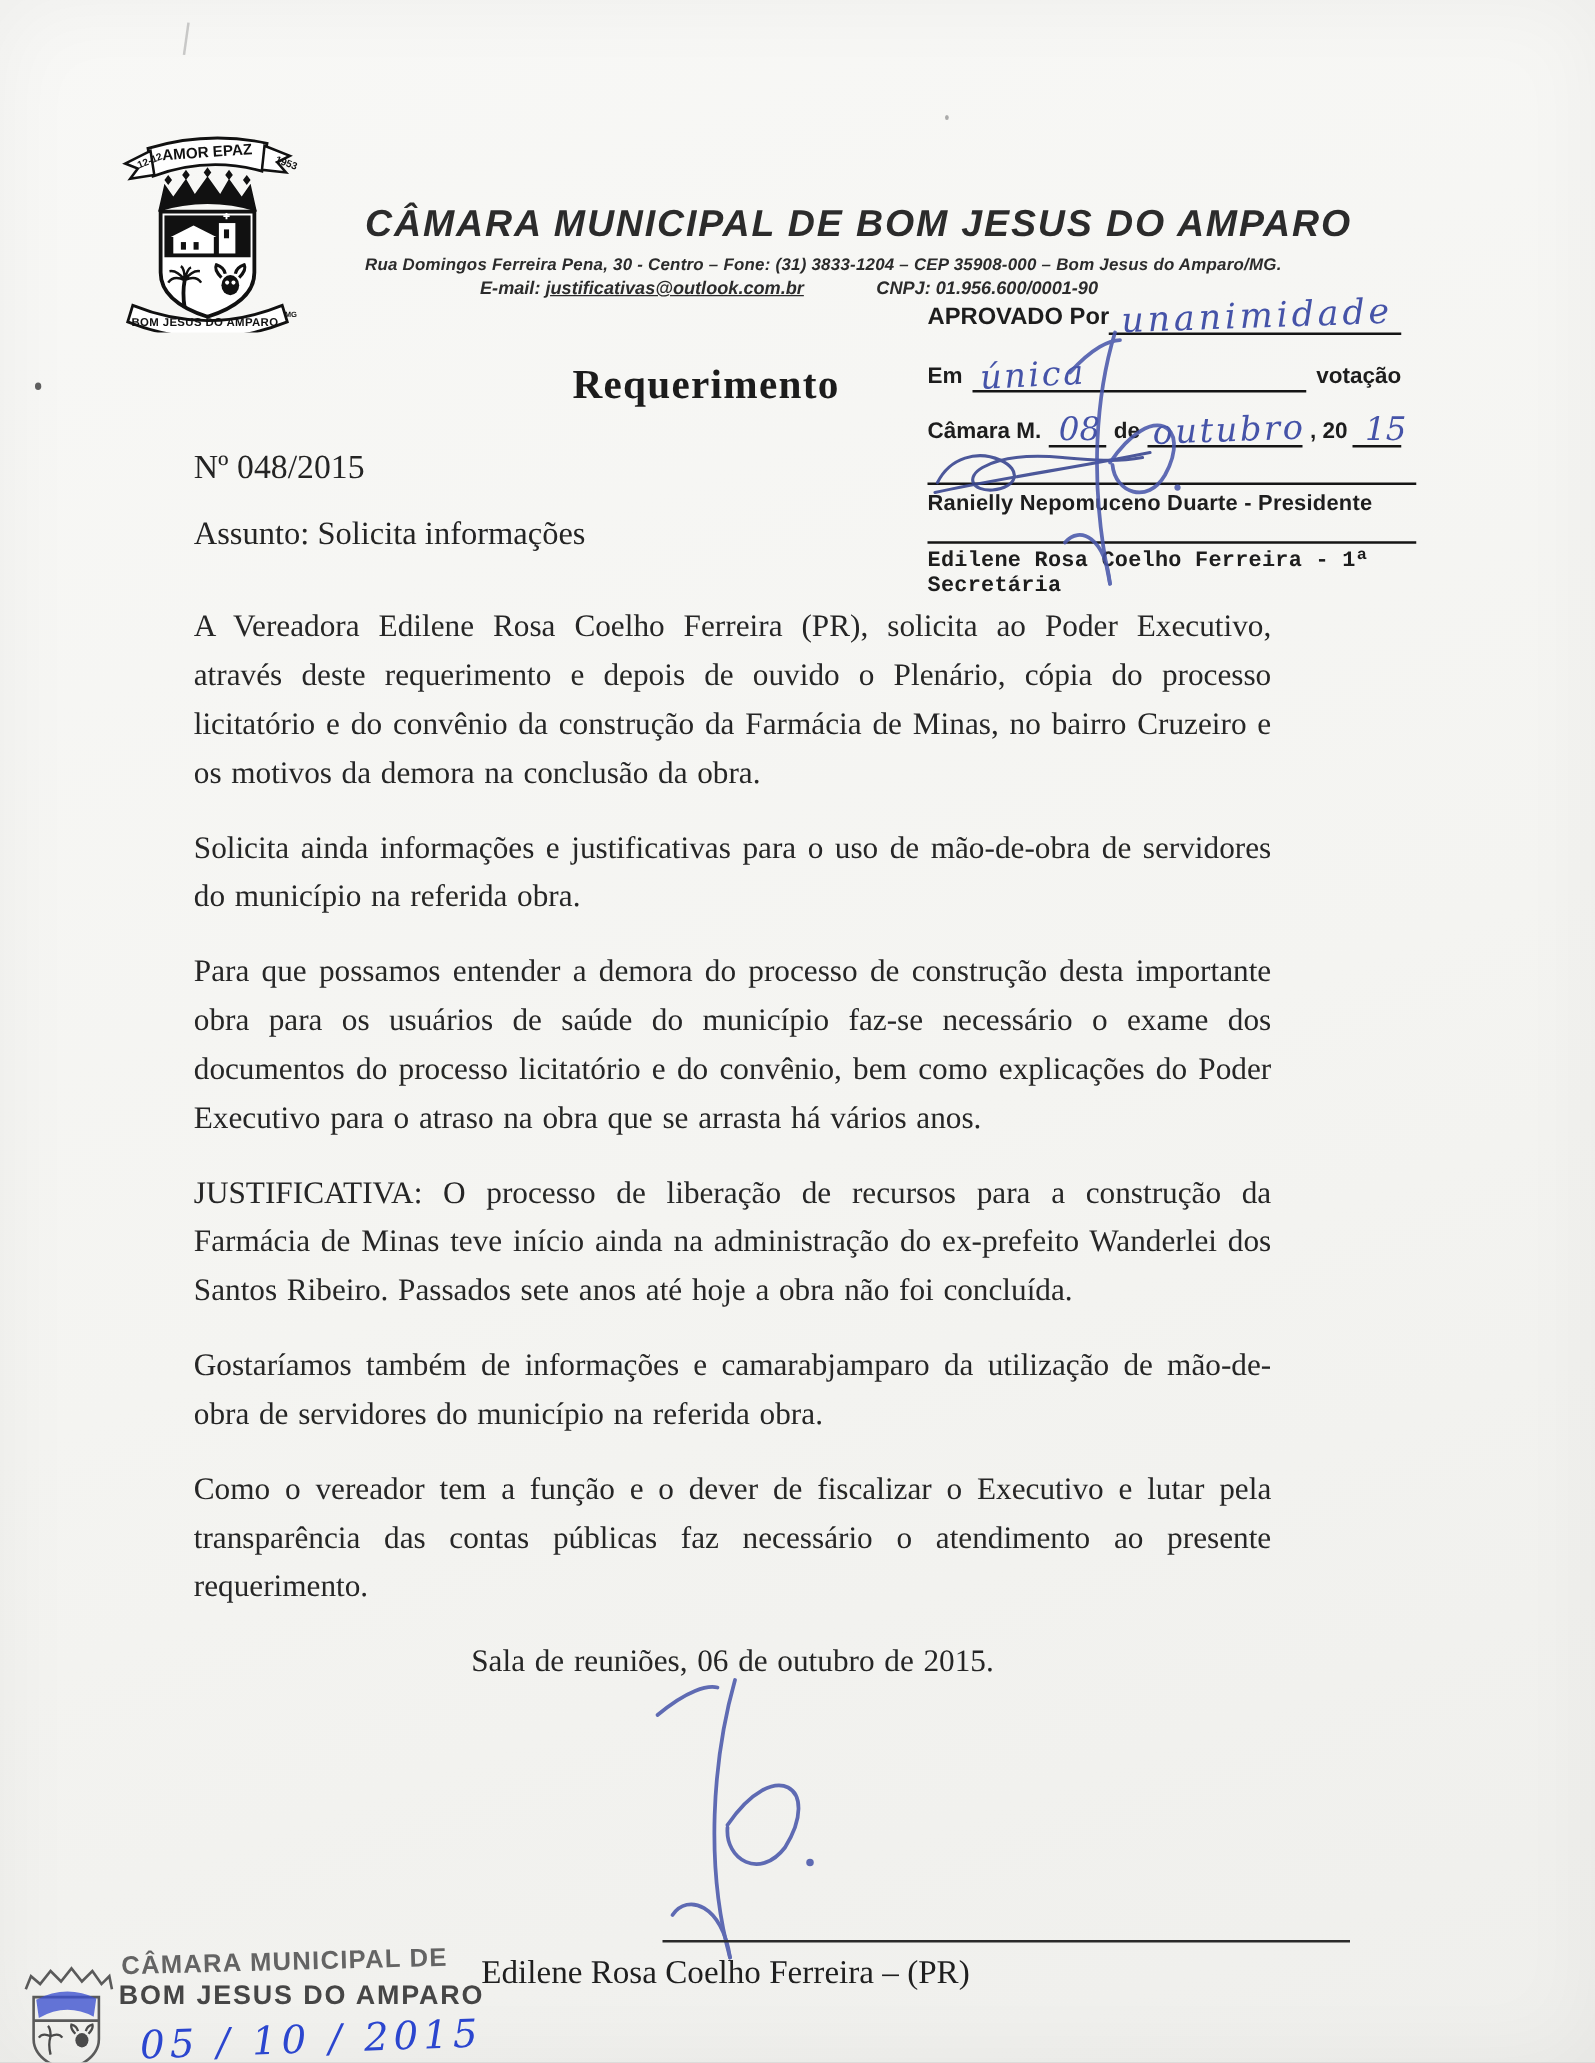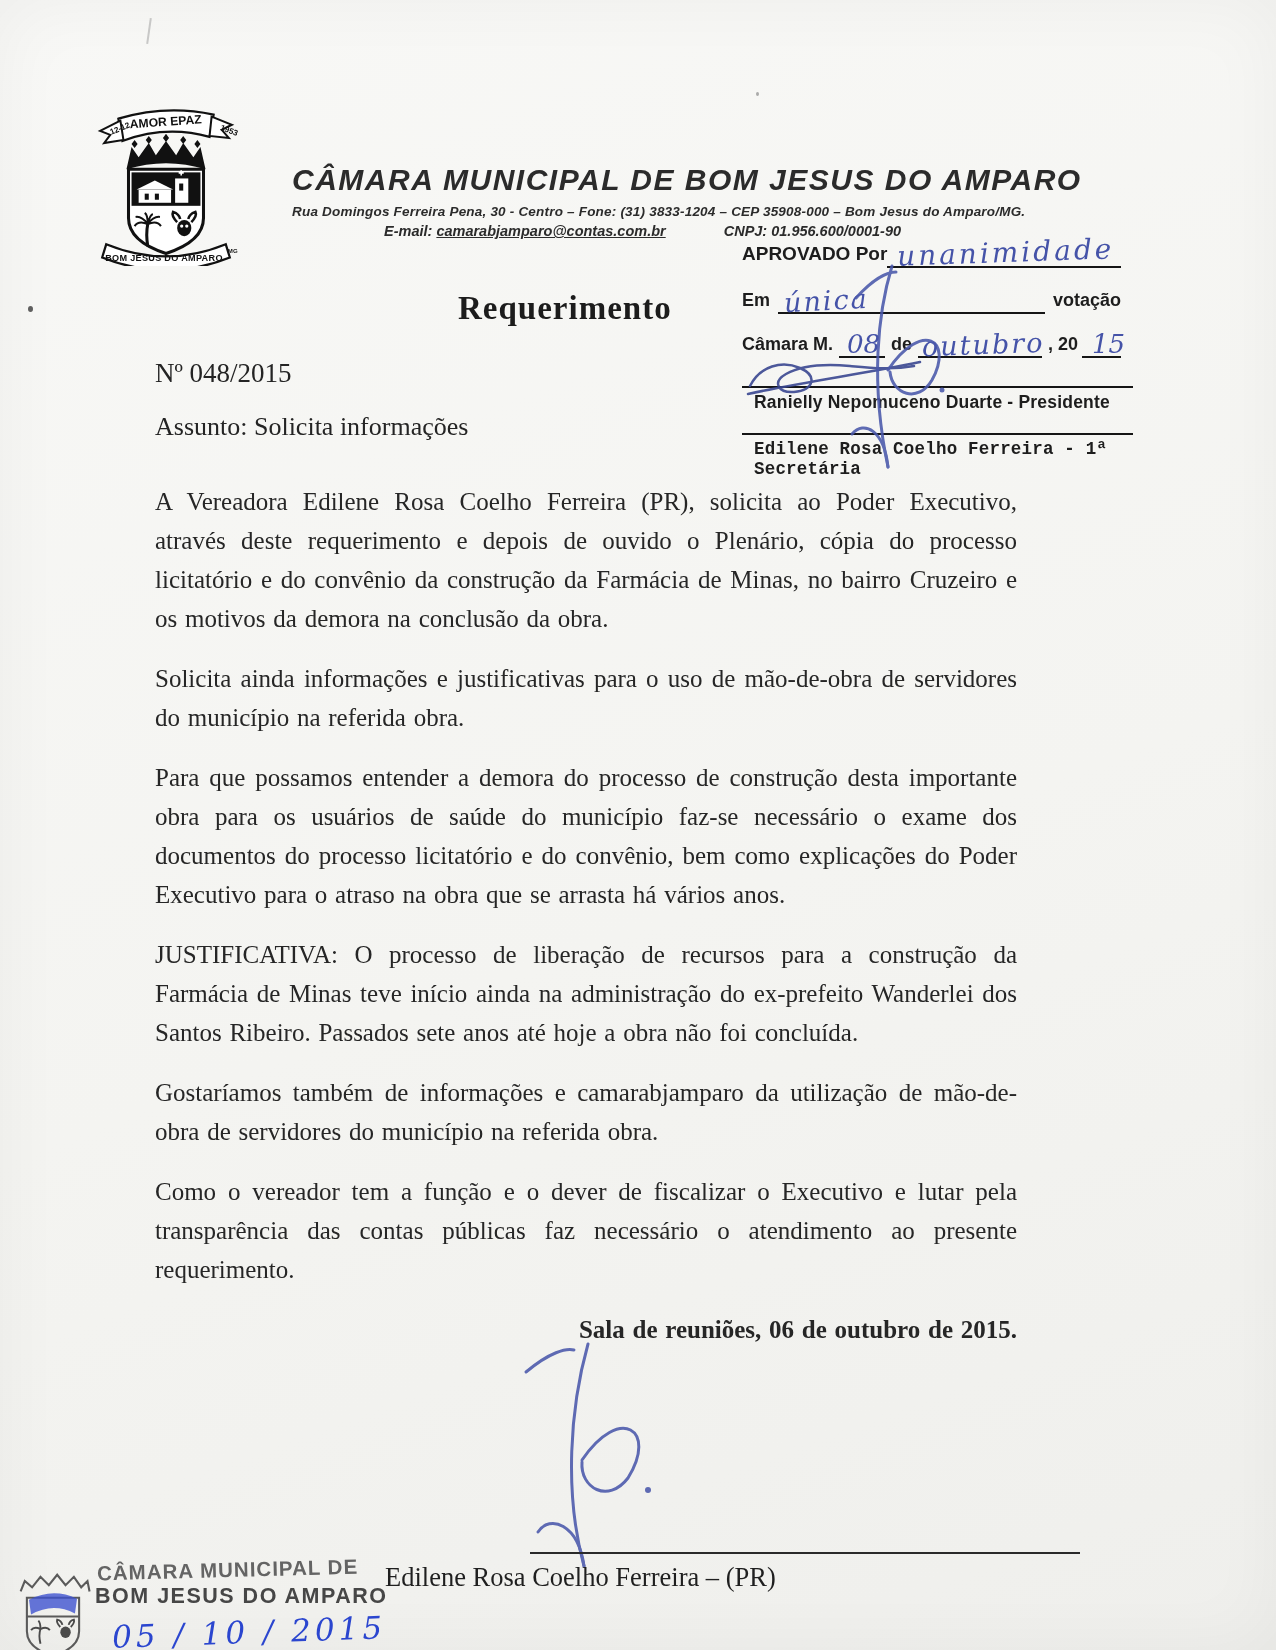--- a/index.html
+++ b/index.html
@@ -22,29 +22,29 @@
     font-family:"Liberation Sans", sans-serif;font-weight:bold;color:#1d1d1d;}
   .arow{position:absolute;left:0;right:16px;display:flex;align-items:center;}
   .arow .lbl{font-size:19px;white-space:nowrap;}
   .arow .lbl.small{font-size:18px;}
   .blank{border-bottom:2.5px solid #151515;height:26px;position:relative;}
   .blank.grow{flex:1;}
   .hw{font-family:"DejaVu Serif", serif;font-style:italic;font-weight:normal;
     color:#4553a8;position:absolute;white-space:nowrap;}
   .sig-row{position:absolute;left:0;right:4px;}
   .sig-row .line{border-top:2.5px solid #151515;height:0;}
-  .sig-row .name{font-size:17.5px;padding-top:4px;letter-spacing:.2px;margin-left:12px;}
+  .sig-row .name{font-size:17.5px;padding-top:4px;letter-spacing:.2px;}
   
   .doc-title{position:absolute;left:458px;top:290px;font-size:33px;font-weight:bold;letter-spacing:1px;color:#1c1c1c;}
   .doc-number{position:absolute;left:155px;top:358px;font-size:27px;}
   .doc-subject{position:absolute;left:155px;top:412px;font-size:26px;}
   .body-text{position:absolute;left:155px;top:482px;width:862px;font-size:25px;line-height:39px;
     word-spacing:1.5px;color:#262626;}
   .body-text p{margin:0 0 21px 0;text-align:justify;}
-  .body-text p.closing{text-align:right;margin-top:6px;font-weight:bold;}
+  .body-text p.closing{text-align:center;margin-top:6px;}
   
   .sig-svg{position:absolute;pointer-events:none;}
   .sign-line{position:absolute;left:530px;top:1552px;width:550px;border-top:2.5px solid #2a2a2a;}
   .signer-name{position:absolute;left:385px;top:1562px;font-size:26.5px;color:#1f1f1f;}
   .stamp-crest{position:absolute;left:6px;top:1566px;width:94px;height:100px;}
   .stamp-l1{position:absolute;left:97px;top:1558px;font-family:"Liberation Sans",sans-serif;
     font-weight:bold;font-size:20.5px;color:#4c4c4c;letter-spacing:1px;opacity:.85;transform:rotate(-1.5deg);white-space:nowrap;}
   .stamp-l2{position:absolute;left:95px;top:1584px;font-family:"Liberation Sans",sans-serif;
     font-weight:bold;font-size:21.5px;color:#464646;letter-spacing:1.5px;white-space:nowrap;}
   .stamp-date{position:absolute;left:112px;top:1614px;font-family:"DejaVu Serif",serif;font-style:italic;
@@ -93,21 +93,21 @@
     <text x="73" y="160" font-size="9" font-weight="bold" text-anchor="middle" letter-spacing="0.3" font-family="Liberation Sans, sans-serif" fill="#111">BOM JESUS DO AMPARO</text>
     <text x="136" y="153" font-size="6" font-weight="bold" font-family="Liberation Sans, sans-serif" fill="#111">MG</text>
   </svg>
 
   <div class="org-header">
     <div class="org-name">CÂMARA MUNICIPAL DE BOM JESUS DO AMPARO</div>
     <div class="org-address">Rua Domingos Ferreira Pena, 30 - Centro – Fone: (31) 3833-1204 – CEP 35908-000 – Bom Jesus do Amparo/MG.</div>
     <div class="org-contact">
       <span>
         <span>E-mail:</span>
-        <span class="email">camarabjamparo@contas.com.br</span>
+        <span class="email">justificativas@outlook.com.br</span>
       </span>
       <span>CNPJ: 01.956.600/0001-90</span>
     </div>
   </div>
 
   <div class="approval">
     <div class="arow" style="top:0;">
       <span class="lbl">APROVADO Por</span>
       <span class="blank grow">
         <span class="hw" style="left:10px;bottom:-3px;font-size:28px;letter-spacing:3px;transform:rotate(-2deg);">unanimidade</span>

